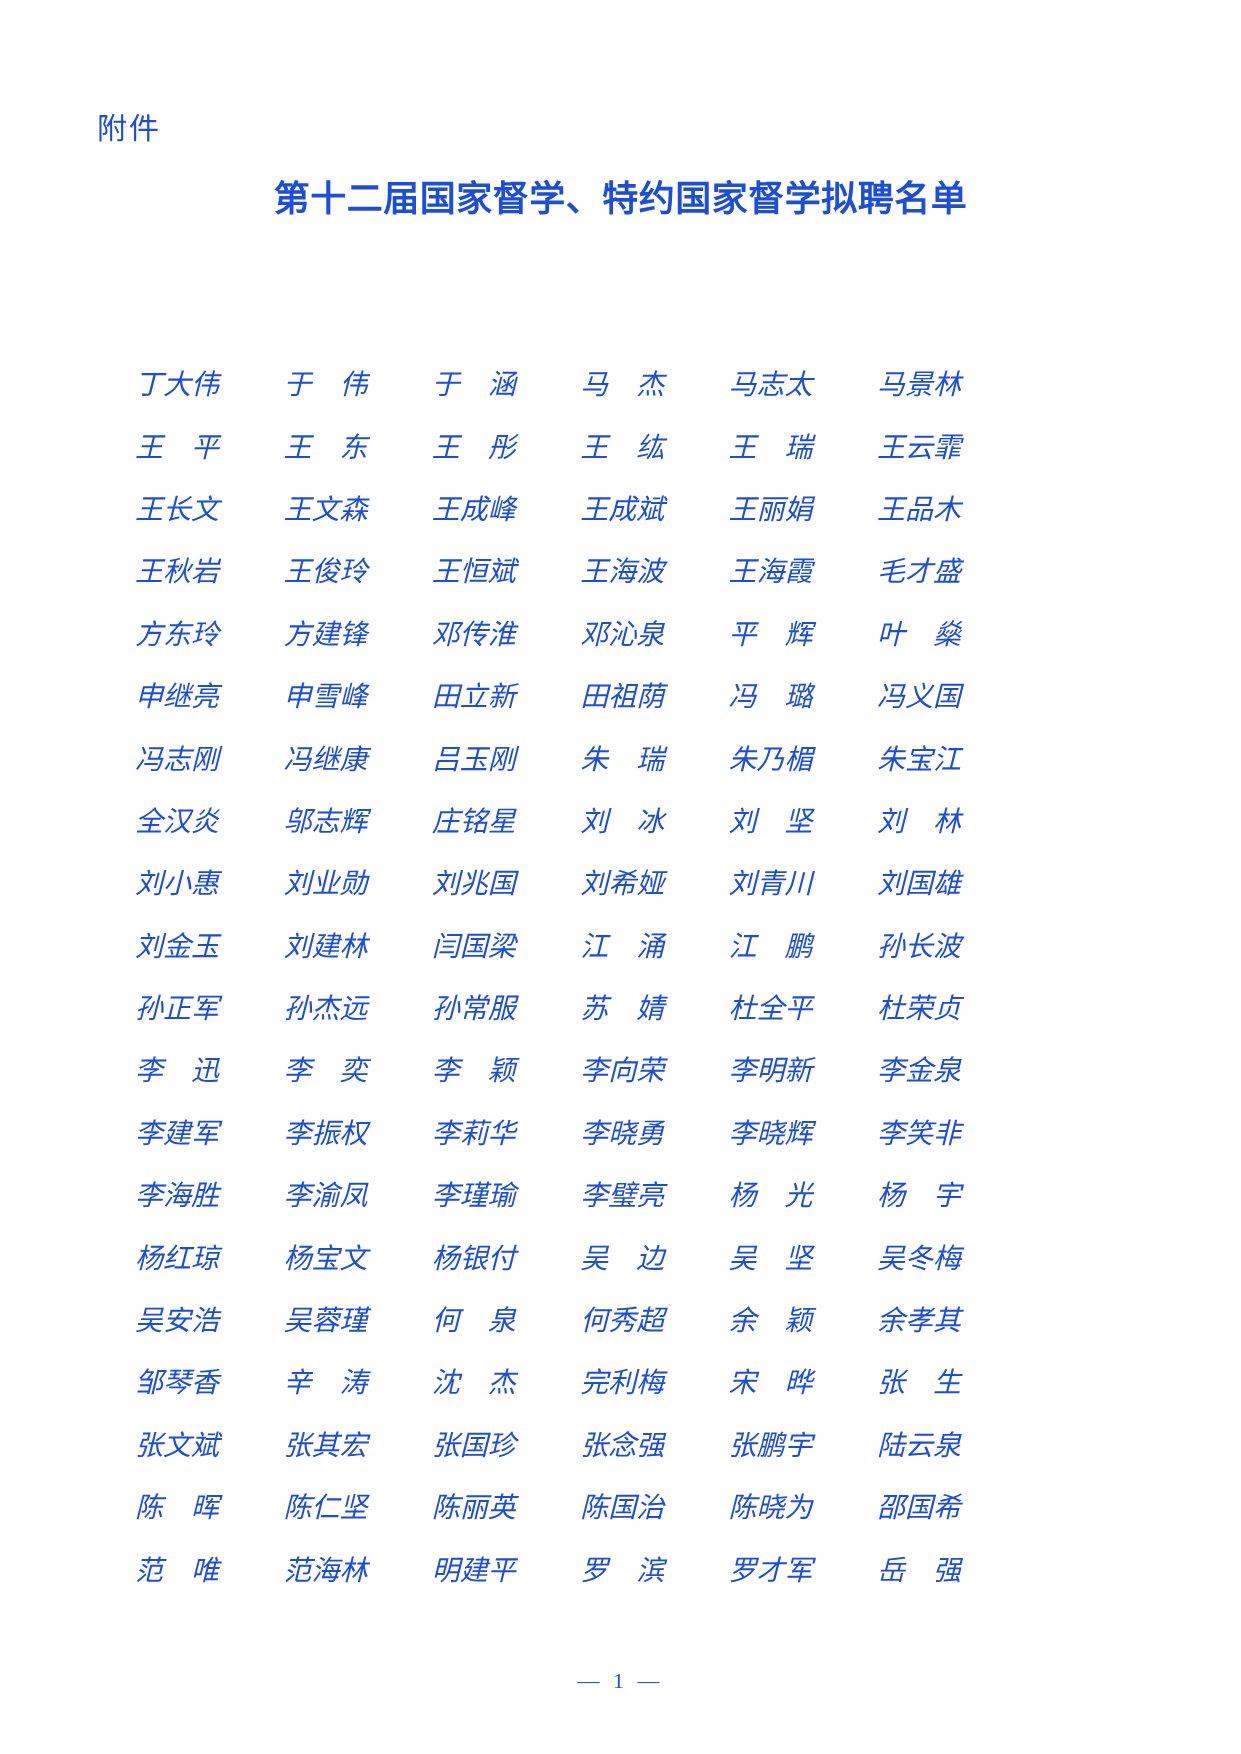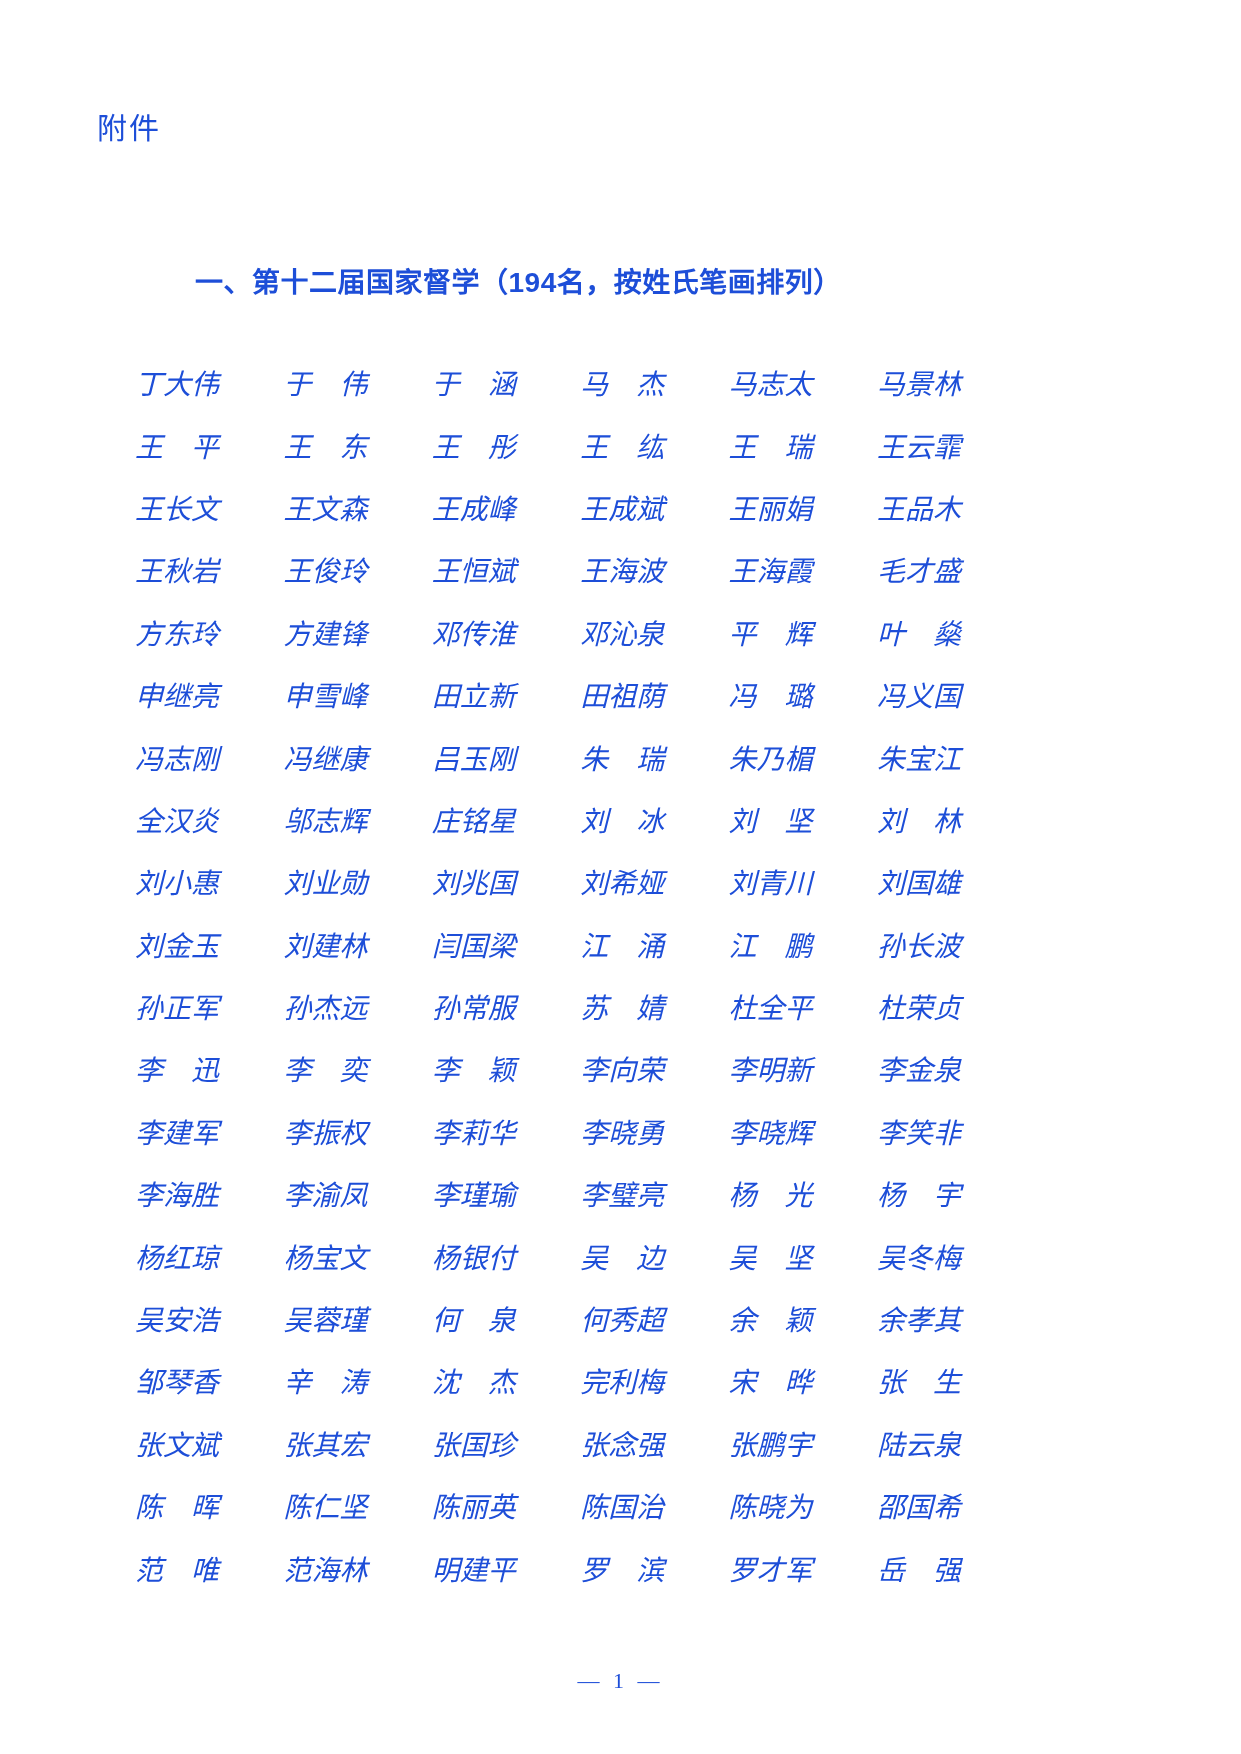--- a/index.html
+++ b/index.html
@@ -74,22 +74,22 @@
     letter-spacing: 4px;
   }
 </style>
 </head>
 <body>
 
 <div class="page">
 
   <div class="attachment-label">附件</div>
 
-
-  <div class="section-heading">一、第十二届国家督学（194名，按姓氏笔画排列）</div>
+  <div class="doc-title">第十二届国家督学、特约国家督学拟聘名单</div>
+
 
   <div class="names-grid">
       <div class="name-cell">丁大伟</div>
       <div class="name-cell">于　伟</div>
       <div class="name-cell">于　涵</div>
       <div class="name-cell">马　杰</div>
       <div class="name-cell">马志太</div>
       <div class="name-cell">马景林</div>
       <div class="name-cell">王　平</div>
       <div class="name-cell">王　东</div>

